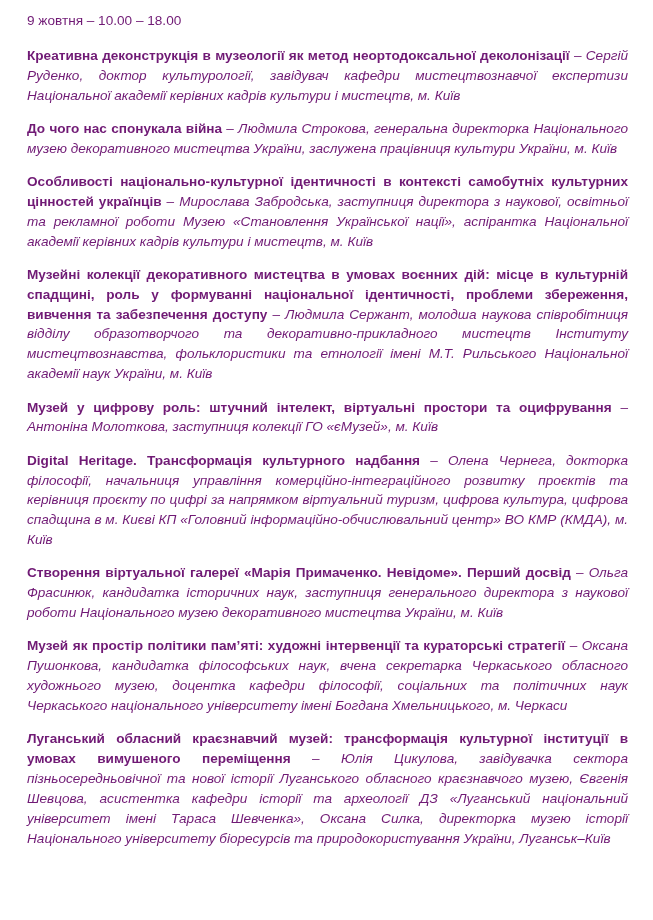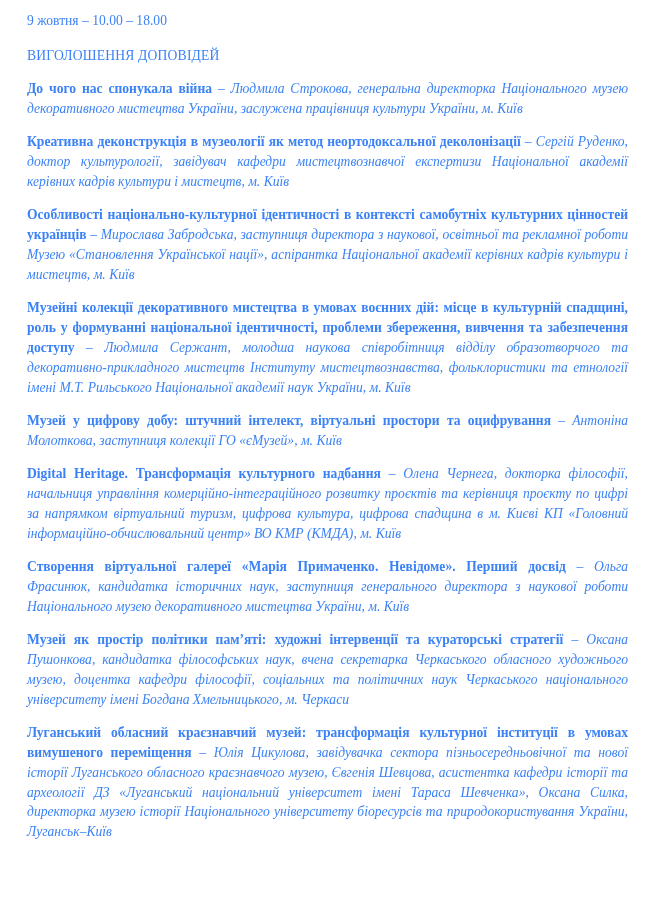--- a/index.html
+++ b/index.html
@@ -10,24 +10,24 @@
   body {
     width: 653px;
     height: 920px;
     overflow: hidden;
   }
   .page {
     box-sizing: border-box;
     width: 653px;
     height: 920px;
     padding: 11px 25px 0 27px;
-    font-family: Liberation Serif, serif;
+    font-family: Liberation Sans, sans-serif;
     font-size: 13.6px;
     line-height: 1.46;
-    color: #3b82f6;
+    color: #701a75;
     background: #ffffff;
   }
   .date-line {
     margin: 0 0 15px 0;
     text-align: left;
   }
   .para {
     margin: 0 0 13.5px 0;
     text-align: justify;
   }
@@ -48,40 +48,39 @@
   }
 </style>
 </head>
 <body>
 
 <div class="page">
 
   <p class="date-line">9 жовтня – 10.00 – 18.00</p>
 
 
-  <p class="section-heading">ВИГОЛОШЕННЯ ДОПОВІДЕЙ</p>
+
+  <p class="para">
+    <span class="talk-title">Креативна деконструкція в музеології як метод неортодоксальної деколонізації</span><span class="talk-sep"> – </span><span class="talk-details">Сергій Руденко, доктор культурології, завідувач кафедри мистецтвознавчої експертизи Національної академії керівних кадрів культури і мистецтв, м. Київ</span>
+  </p>
 
   <p class="para">
     <span class="talk-title">До чого нас спонукала війна</span><span class="talk-sep"> – </span><span class="talk-details">Людмила Строкова, генеральна директорка Національного музею декоративного мистецтва України, заслужена працівниця культури України, м. Київ</span>
-  </p>
-
-  <p class="para">
-    <span class="talk-title">Креативна деконструкція в музеології як метод неортодоксальної деколонізації</span><span class="talk-sep"> – </span><span class="talk-details">Сергій Руденко, доктор культурології, завідувач кафедри мистецтвознавчої експертизи Національної академії керівних кадрів культури і мистецтв, м. Київ</span>
   </p>
 
   <p class="para">
     <span class="talk-title">Особливості національно-культурної ідентичності в контексті самобутніх культурних цінностей українців</span><span class="talk-sep"> – </span><span class="talk-details">Мирослава Забродська, заступниця директора з наукової, освітньої та рекламної роботи Музею «Становлення Української нації», аспірантка Національної академії керівних кадрів культури і мистецтв, м. Київ</span>
   </p>
 
   <p class="para">
     <span class="talk-title">Музейні колекції декоративного мистецтва в умовах воєнних дій: місце в культурній спадщині, роль у формуванні національної ідентичності, проблеми збереження, вивчення та забезпечення доступу</span><span class="talk-sep"> – </span><span class="talk-details">Людмила Сержант, молодша наукова співробітниця відділу образотворчого та декоративно-прикладного мистецтв Інституту мистецтвознавства, фольклористики та етнології імені М.Т. Рильського Національної академії наук України, м. Київ</span>
   </p>
 
   <p class="para">
-    <span class="talk-title">Музей у цифрову добу: штучний інтелект, віртуальні простори та оцифрування</span><span class="talk-sep"> – </span><span class="talk-details">Антоніна Молоткова, заступниця колекції ГО «єМузей», м. Київ</span>
+    <span class="talk-title">Музей у цифрову роль: штучний інтелект, віртуальні простори та оцифрування</span><span class="talk-sep"> – </span><span class="talk-details">Антоніна Молоткова, заступниця колекції ГО «єМузей», м. Київ</span>
   </p>
 
   <p class="para">
     <span class="talk-title">Digital Heritage. Трансформація культурного надбання</span><span class="talk-sep"> – </span><span class="talk-details">Олена Чернега, докторка філософії, начальниця управління комерційно-інтеграційного розвитку проєктів та керівниця проєкту по цифрі за напрямком віртуальний туризм, цифрова культура, цифрова спадщина в м. Києві КП «Головний інформаційно-обчислювальний центр» ВО КМР (КМДА), м. Київ</span>
   </p>
 
   <p class="para">
     <span class="talk-title">Створення віртуальної галереї «Марія Примаченко. Невідоме». Перший досвід</span><span class="talk-sep"> – </span><span class="talk-details">Ольга Фрасинюк, кандидатка історичних наук, заступниця генерального директора з наукової роботи Національного музею декоративного мистецтва України, м. Київ</span>
   </p>
 

